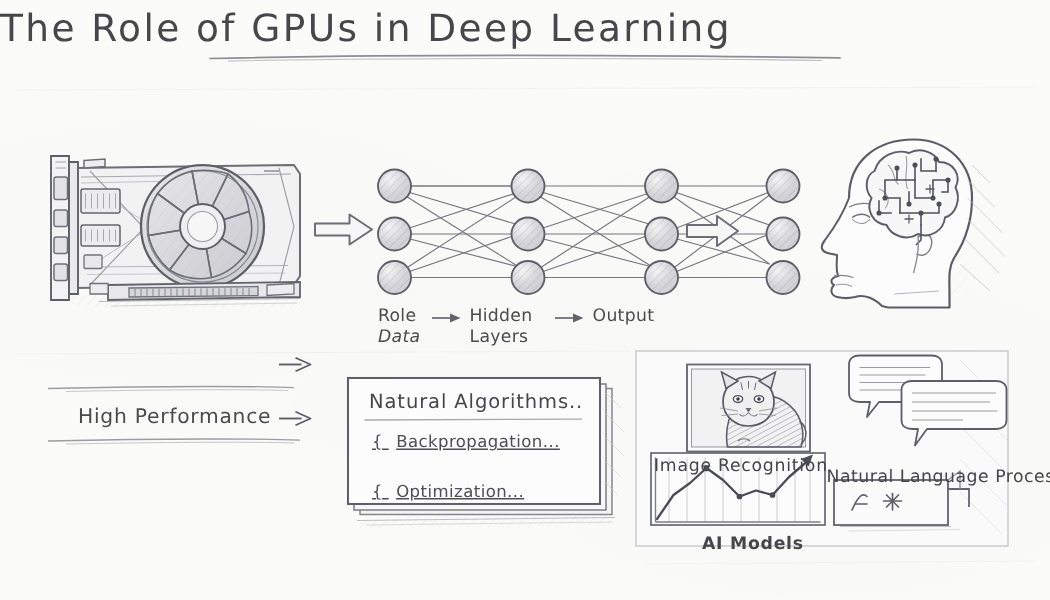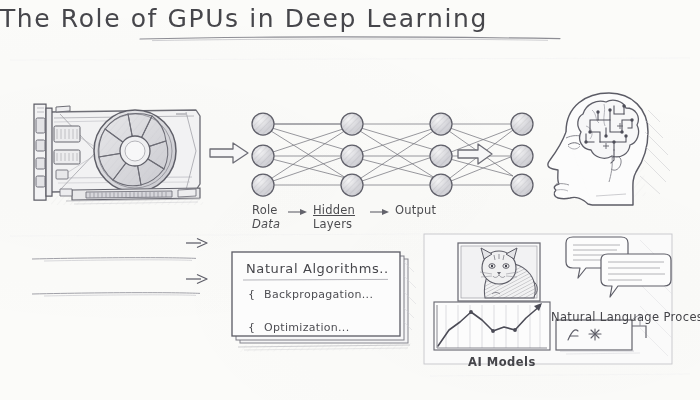--- a/index.html
+++ b/index.html
@@ -31,21 +31,21 @@
   #title {
     left: 0; top: 4px; width: 700px;
     font-size: 25px;
     color: #46464b;
     letter-spacing: 1.6px;
     font-weight: 400;
   }
   .nn-label { font-size: 11.5px; color: #4c4c50; letter-spacing: 0.2px; }
   .feat-label { font-size: 13.5px; color: #4a4a4f; letter-spacing: 0.5px; }
   .card-title { font-size: 13px; color: #46464b; letter-spacing: 0.6px; }
-  .card-item { font-size: 11px; color: #4e4e53; letter-spacing: 0.3px; }
+  .card-item { font-size: 11px; color: #4e4e53; letter-spacing: 0.3px; text-decoration: underline; }
   .app-label { font-size: 11.5px; color: #45454a; letter-spacing: 0.5px; }
   .app-label-wide { font-size: 11.5px; color: #45454a; letter-spacing: 0.35px; }
 </style>
 </head>
 <body>
 
 <div id="canvas">
 
   <div class="txt" id="title">The Role of GPUs in Deep Learning</div>
 
@@ -465,32 +465,34 @@
     </g>
 
     <g stroke="#eeeef0" stroke-width="0.5" opacity="0.9">
       <path d="M10 60 L690 58 M10 236 L420 234 M430 376 L690 374"></path>
     </g>
   </svg>
 
   <div class="txt nn-label" style="left:252px; top:203px;">Role</div>
   <div class="txt nn-label" style="left:252px; top:217px;font-style:italic;">Data</div>
 
-  <div class="txt nn-label" style="left:313px; top:203px;text-decoration:underline;">Hidden</div>
+  <div class="txt nn-label" style="left:313px; top:203px;">Hidden</div>
   <div class="txt nn-label" style="left:313px; top:217px;">Layers</div>
 
   <div class="txt nn-label" style="left:395px; top:203px;">Output</div>
 
+  <div class="txt feat-label" style="left:52px; top:270px;">High Performance</div>
 
   <div class="txt card-title" style="left:246px; top:261px;">Natural Algorithms..</div>
   <div class="txt card-item" style="left:248px; top:288px;">
     <span>{</span>
     <span style="padding-left:5px;">Backpropagation...</span>
   </div>
   <div class="txt card-item" style="left:248px; top:304px;margin-top:17px;">
     <span>{</span>
     <span style="padding-left:5px;">Optimization...</span>
   </div>
 
+  <div class="txt app-label" style="left:436px; top:303px;">Image Recognition</div>
   <div class="txt app-label-wide" style="left:551px; top:310px;">Natural Language Processing</div>
   <div class="txt app-label" style="left:468px; top:355px;font-weight:bold;">AI Models</div>
 
 </div>
 
 </body></html>

